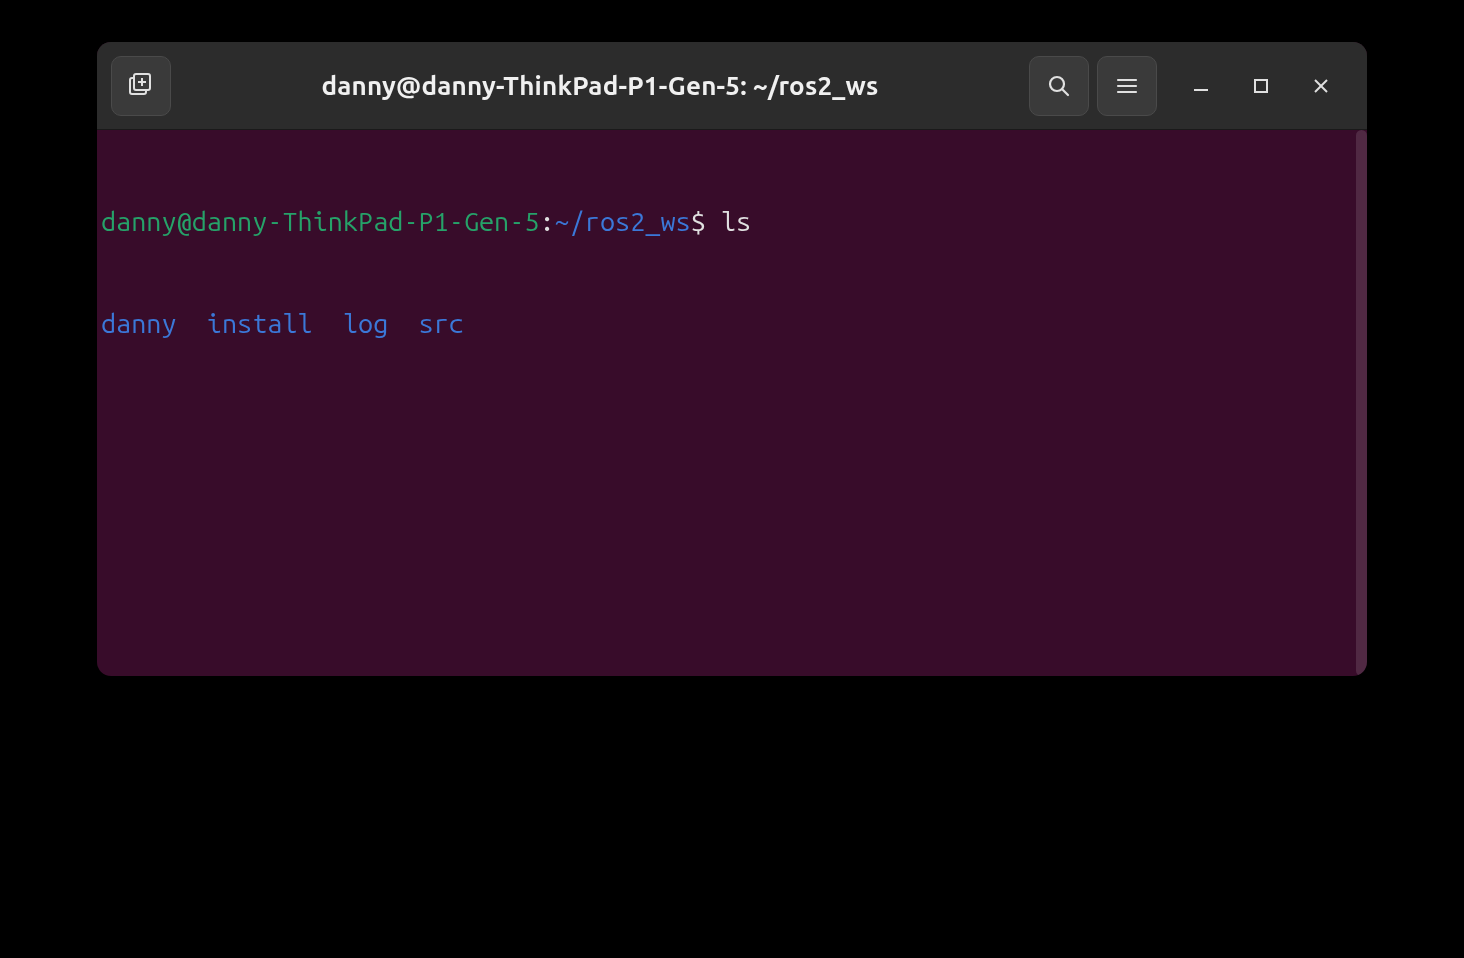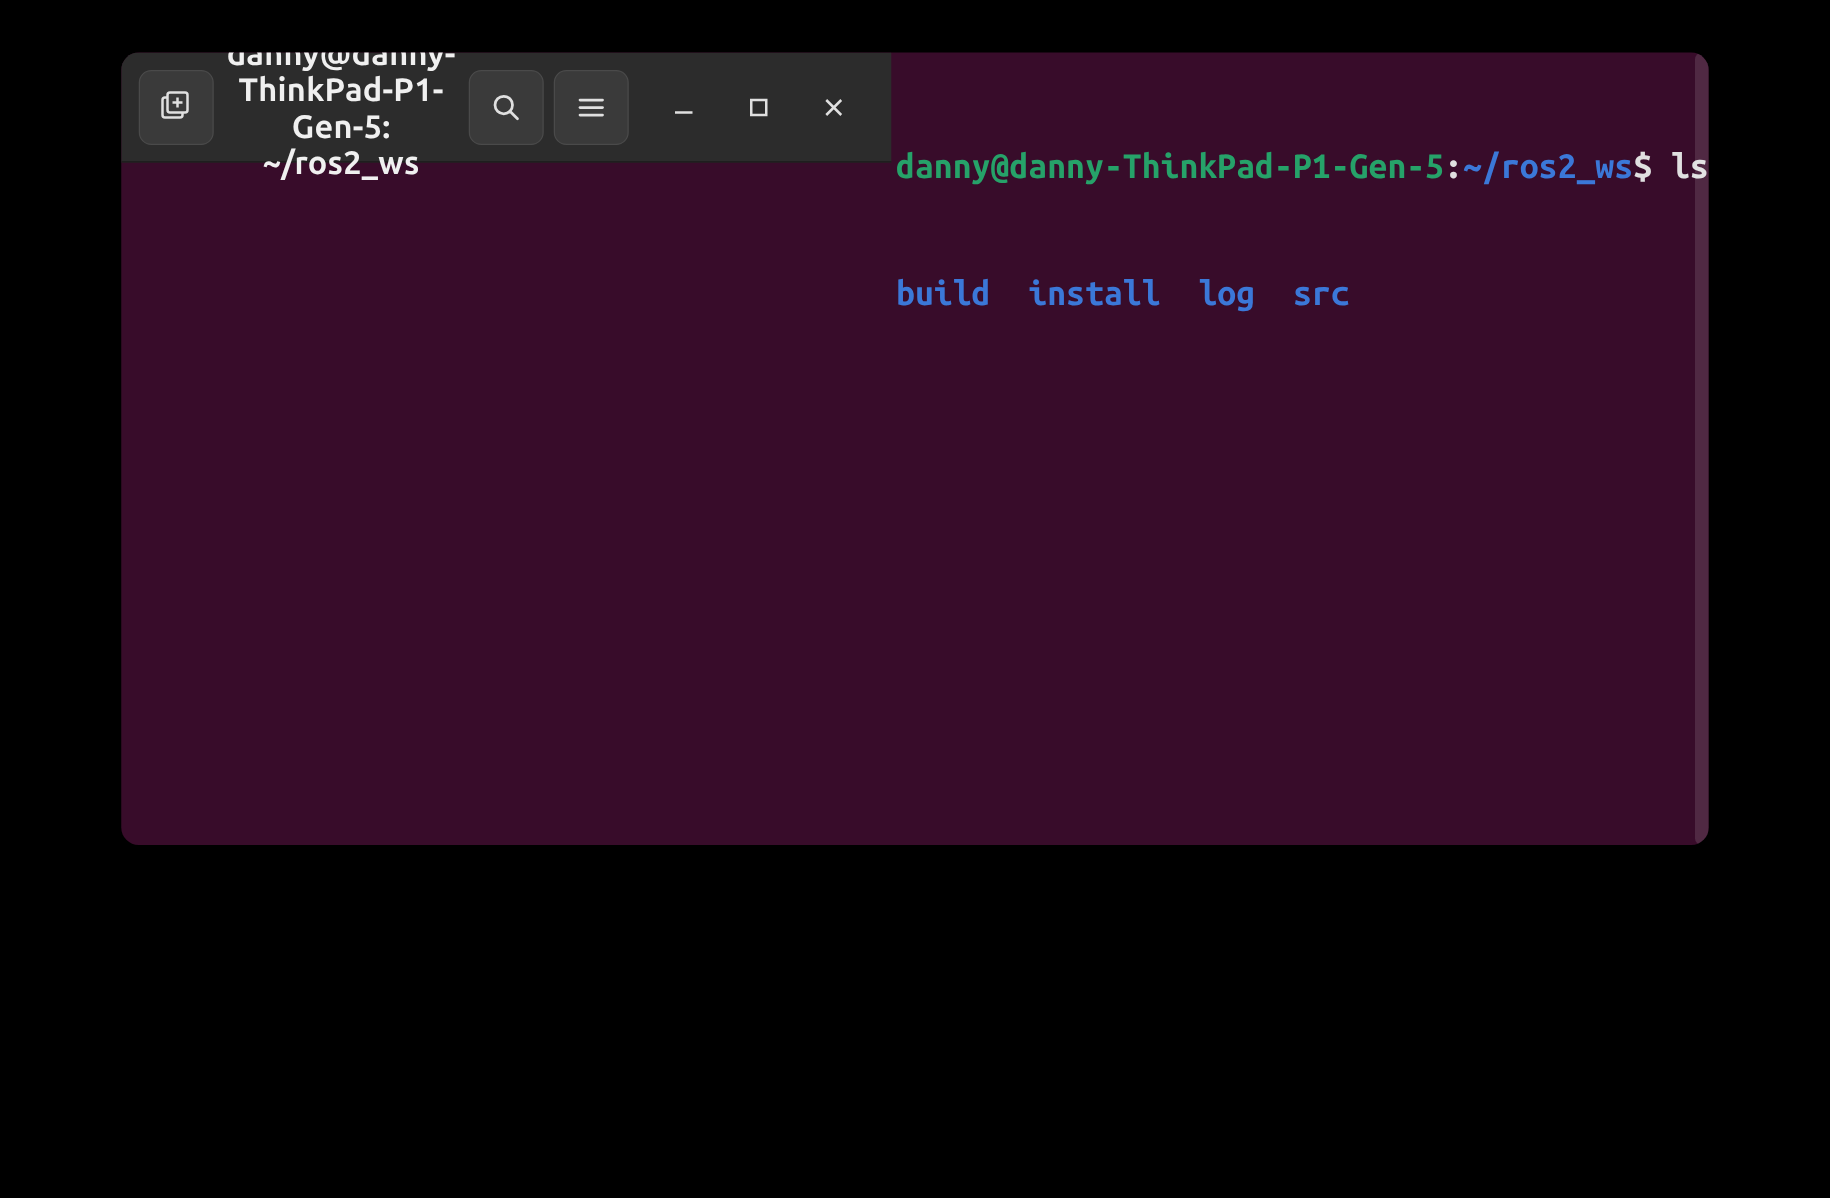--- a/index.html
+++ b/index.html
@@ -18,20 +18,21 @@
       font-family: "Ubuntu", "Segoe UI", sans-serif;
     }
     .window {
       width: 1270px;
       height: 634px;
       background: #380c2a;
       border-radius: 14px;
       overflow: hidden;
       box-shadow: 0 10px 50px rgba(0,0,0,0.8);
       display: flex;
+      flex-direction: column;
     }
     .titlebar {
       height: 88px;
       background: #2c2c2c;
       display: flex;
       align-items: center;
       padding: 0 14px;
       gap: 8px;
       border-bottom: 1px solid #1a1a1a;
     }
@@ -68,21 +69,21 @@
       justify-content: center;
       color: #e0e0e0;
       cursor: pointer;
     }
     .terminal-body {
       flex: 1;
       padding: 6px 0 0 4px;
       font-family: "Ubuntu Mono", "Consolas", "Menlo", monospace;
       font-size: 27px;
       line-height: 34px;
-      font-weight: bold;
+      font-weight: normal;
       color: #e0e0e0;
       position: relative;
       white-space: pre;
     }
     .term-line {
       display: block;
     }
     .user { color: #26a269; }
     .colon { color: #e0e0e0; }
     .path { color: #3b78d8; }
@@ -150,16 +151,16 @@
         <svg width="18" height="18" viewBox="0 0 18 18">
           <line x1="3" y1="3" x2="15" y2="15" stroke="#e0e0e0" stroke-width="2"></line>
           <line x1="15" y1="3" x2="3" y2="15" stroke="#e0e0e0" stroke-width="2"></line>
         </svg>
       </div>
     </div>
   </div>
 
   <div class="terminal-body">
     <span class="term-line"><span class="user">danny@danny-ThinkPad-P1-Gen-5</span><span class="colon">:</span><span class="path">~/ros2_ws</span><span class="dollar">$</span> <span class="cmd">ls</span></span>
-    <span class="term-line"><span class="dir">build</span>  <span class="dir">install</span>  <span class="dir">log</span>  <span class="dir">src</span></span>
+    <span class="term-line"><span class="dir">danny</span>  <span class="dir">install</span>  <span class="dir">log</span>  <span class="dir">src</span></span>
     <div class="scrollbar"></div>
   </div>
 </div>
 
 </body></html>

